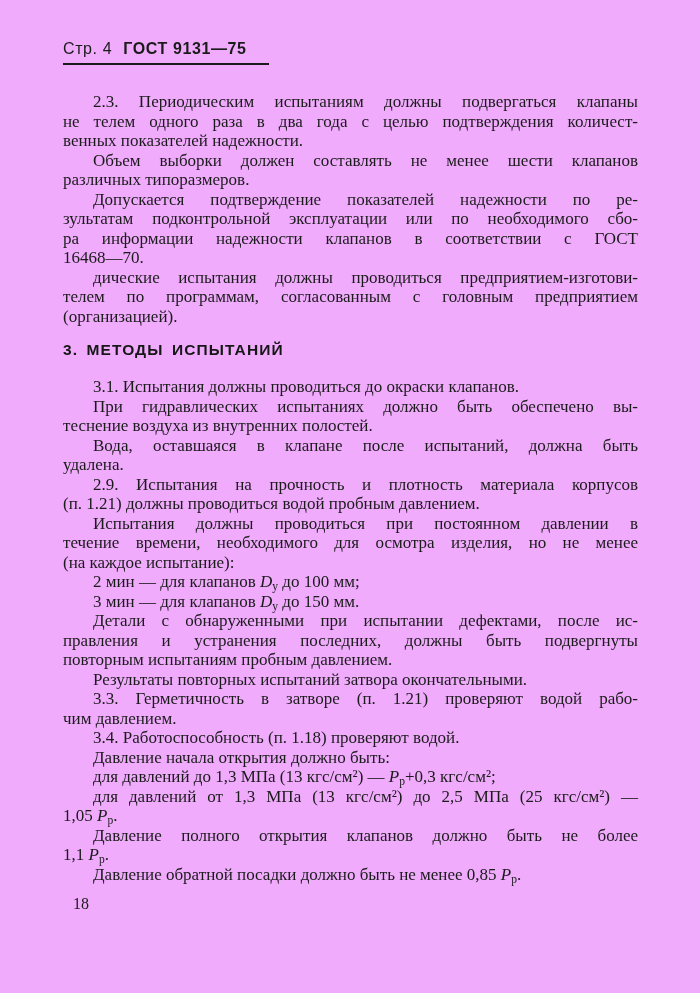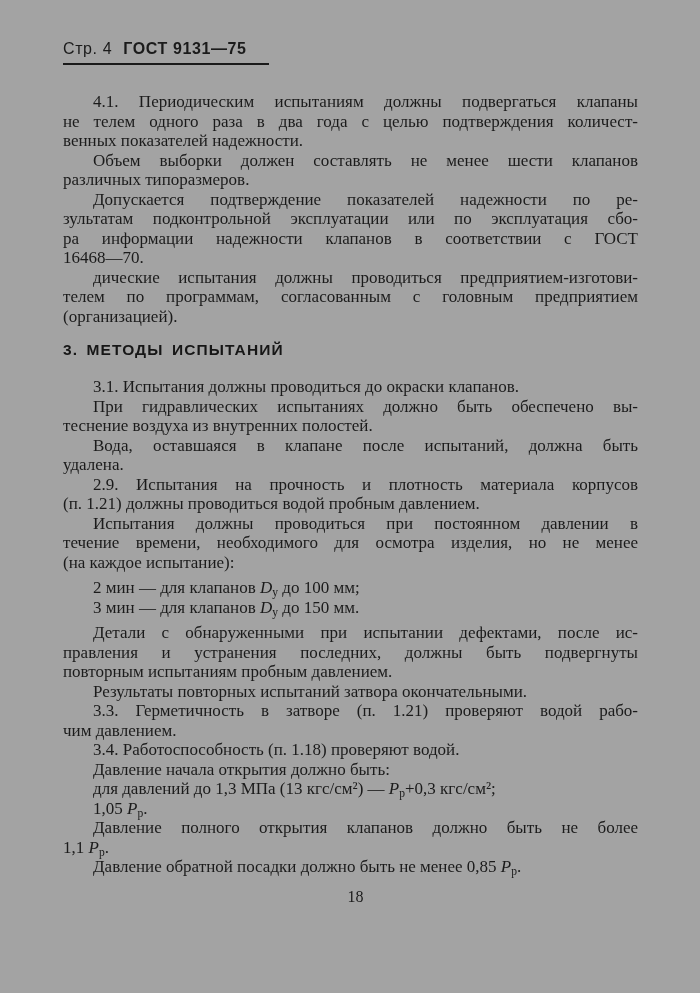--- a/index.html
+++ b/index.html
@@ -4,21 +4,21 @@
 <style>
   html, body { margin: 0; padding: 0; }
   body {
     width: 700px; height: 993px;
     background: #f6f6f4;
     font-family: "Liberation Serif", serif;
   }
   .page {
     position: relative;
     width: 700px; height: 993px;
-    background: #a3a3a3;
+    background: #f0abfc;
     box-sizing: border-box;
     padding: 40px 62px 0 63px;
     color: #1b1b1b;
     overflow: hidden;
   }
   
   .hdr {
     display: inline-block;
     font-family: "Liberation Sans", sans-serif;
     font-size: 16px;
@@ -30,21 +30,21 @@
   .hdr .w400 { font-weight: 400; }
   .hdr .w700 { font-weight: 700; margin-left: 6px; }
   
   .body-text { margin-top: 27px; }
   .para {
     margin: 0;
     font-size: 17px;
     line-height: 19.5px;
     text-align: justify;
   }
-  .para.gap-top { margin-top: 6px; }
+  .para.gap-top { margin-top: 0; }
   .ln { display: block; text-indent: 0; }
   .ln.jl { text-align: justify; text-align-last: justify; }
   .ln:first-child { text-indent: 30px; }
   .para i { font-style: italic; }
   .para sub {
     font-size: 68%;
     vertical-align: -0.3em;
     line-height: 0;
   }
   
@@ -57,49 +57,48 @@
     letter-spacing: 1.1px;
     word-spacing: 3px;
     color: #161616;
   }
   
   .page-num {
     margin-top: 11px;
     padding-left: 10px;
     font-size: 16px;
     color: #1b1b1b;
-    text-align: center;
   }
 </style>
 </head>
 <body>
 
 <div class="page">
 
   <header>
     <span class="hdr">
       <span class="w400">Стр. 4</span>
       <span class="w700">ГОСТ 9131—75</span>
     </span>
   </header>
 
   <div class="body-text">
     <section id="sec2-body">
         <p class="para">
-          <span class="ln jl">4.1. Периодическим испытаниям должны подвергаться клапаны</span>
+          <span class="ln jl">2.3. Периодическим испытаниям должны подвергаться клапаны</span>
           <span class="ln jl">не телем одного раза в два года с целью подтверждения количест-</span>
           <span class="ln">венных показателей надежности.</span>
         </p>
         <p class="para">
           <span class="ln jl">Объем выборки должен составлять не менее шести клапанов</span>
           <span class="ln">различных типоразмеров.</span>
         </p>
         <p class="para">
           <span class="ln jl">Допускается подтверждение показателей надежности по ре-</span>
-          <span class="ln jl">зультатам подконтрольной эксплуатации или по эксплуатация сбо-</span>
+          <span class="ln jl">зультатам подконтрольной эксплуатации или по необходимого сбо-</span>
           <span class="ln jl">ра информации надежности клапанов в соответствии с ГОСТ</span>
           <span class="ln">16468—70.</span>
         </p>
         <p class="para">
           <span class="ln jl">дические испытания должны проводиться предприятием-изготови-</span>
           <span class="ln jl">телем по программам, согласованным с головным предприятием</span>
           <span class="ln">(организацией).</span>
         </p>
       </section>
 
@@ -147,20 +146,21 @@
         <p class="para">
           <span class="ln">3.4. Работоспособность (п. 1.18) проверяют водой.</span>
         </p>
         <p class="para">
           <span class="ln">Давление начала открытия должно быть:</span>
         </p>
         <p class="para">
           <span class="ln">для давлений до 1,3 МПа (13 кгс/см²) — <i>P</i><sub>р</sub>+0,3 кгс/см²;</span>
         </p>
         <p class="para">
+          <span class="ln jl">для давлений от 1,3 МПа (13 кгс/см²) до 2,5 МПа (25 кгс/см²) —</span>
           <span class="ln">1,05 <i>P</i><sub>р</sub>.</span>
         </p>
         <p class="para">
           <span class="ln jl">Давление полного открытия клапанов должно быть не более</span>
           <span class="ln">1,1 <i>P</i><sub>р</sub>.</span>
         </p>
         <p class="para">
           <span class="ln">Давление обратной посадки должно быть не менее 0,85 <i>P</i><sub>р</sub>.</span>
         </p>
       </section>

